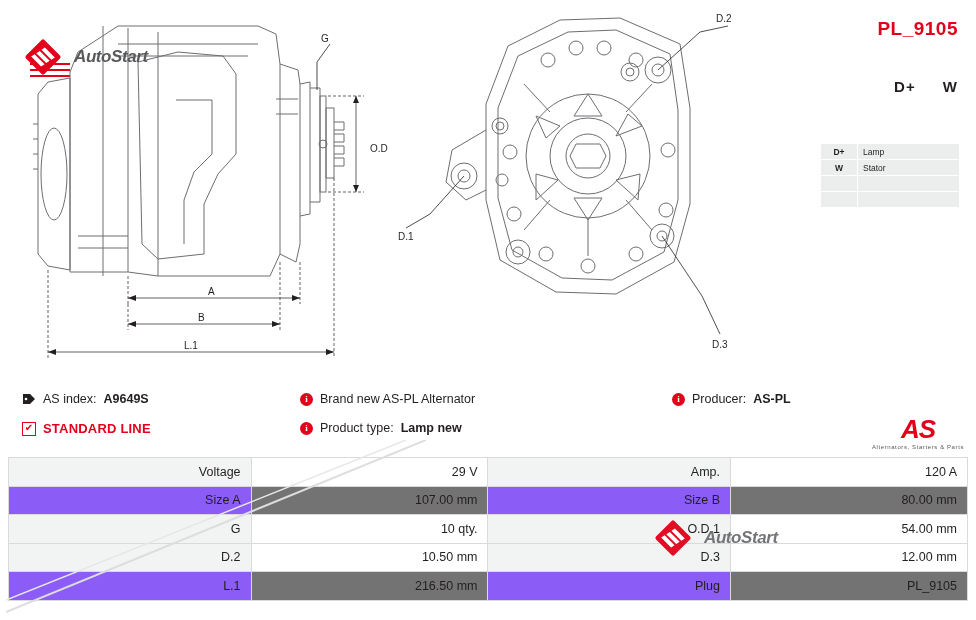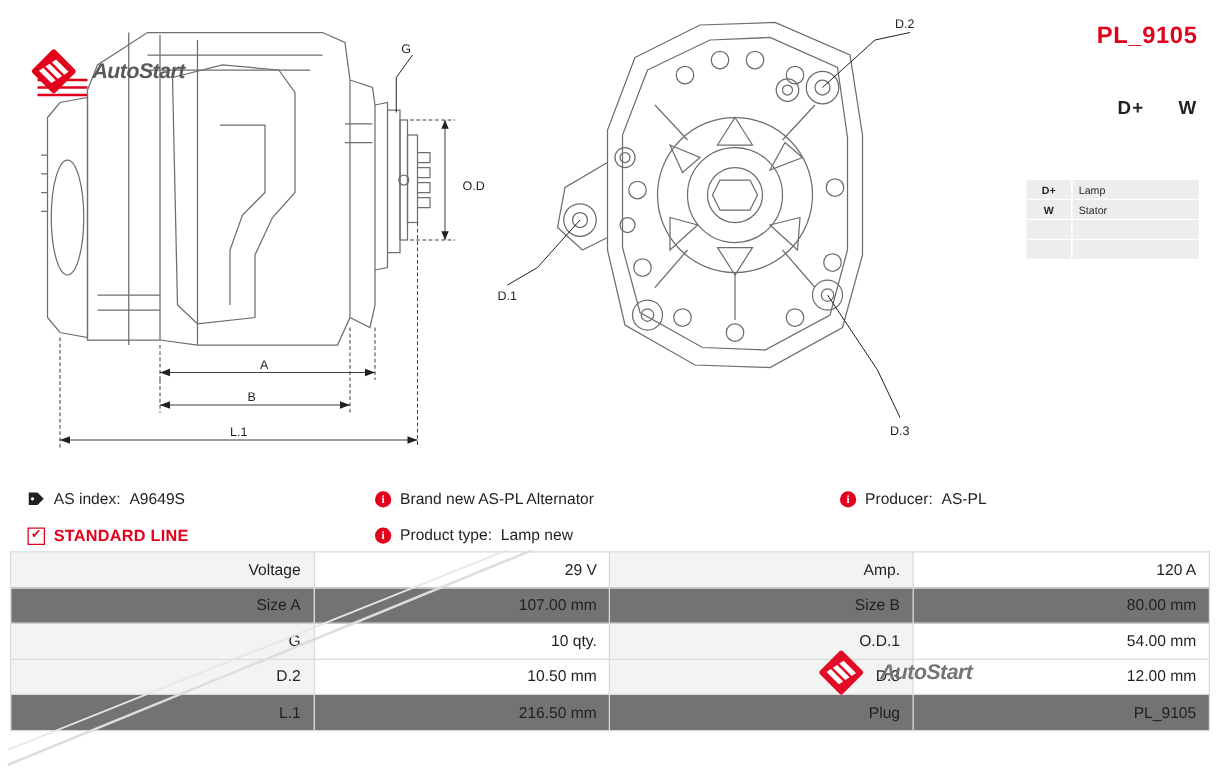--- a/index.html
+++ b/index.html
@@ -137,21 +137,21 @@
     align-items: center;
     gap: 7px;
   }
   .c1 { left: 22px; top: 8px; }
   .c2 { left: 300px; top: 8px; }
   .c3 { left: 672px; top: 8px; }
   .c4 { left: 22px; top: 37px; }
   .c5 { left: 300px; top: 37px; }
 
   .lbl { color: #231f20; }
-  .val { font-weight: normal; color: #231f20; }
+  .val { font-weight: bold; color: #231f20; }
   .std-line {
     color: #e2001a;
     font-weight: bold;
     font-size: 13px;
     letter-spacing: 0.2px;
   }
   .icon-i {
     width: 13px; height: 13px;
     border-radius: 50%;
     background: #e2001a;
@@ -191,21 +191,21 @@
   .brand-sub {
     font-size: 6px;
     color: #58595b;
     letter-spacing: 0.6px;
     margin-top: 2px;
   }
 
   
   .spec {
     position: absolute;
-    left: 8px; top: 441px;
+    left: 8px; top: 457px;
     width: 960px;
     border-collapse: collapse;
     font-size: 12.5px;
   }
   .spec td {
     border: 1px solid #d9dadb;
     height: 27.5px;
     padding: 0 10px;
     color: #231f20;
   }
@@ -216,21 +216,21 @@
   }
   .spec td.v {
     width: 190px;
     text-align: right;
     font-weight: normal;
   }
   .spec tr.alt td { background: #f2f3f3; }
   .spec tr td:nth-child(1),
   .spec tr td:nth-child(3) { background-color: inherit; }
   .spec tr td.k { background: #f2f3f3; }
-  .spec tr.alt td.k { background: #737373; }
+  .spec tr.alt td.k { background: #8b5cf6; }
   .spec tr.alt td.v { background: #737373; }
 
   text { font-family: "Liberation Sans", sans-serif; }
 </style>
 </head>
 <body>
 
 <div class="page">
 
   <div class="drawings">
@@ -434,20 +434,24 @@
       <span class="icon-check">✔</span>
       <span class="std-line">STANDARD LINE</span>
     </div>
 
     <div class="cell c5">
       <span class="icon-i">i</span>
       <span class="lbl">Product type:</span>
       <span class="val">Lamp new</span>
     </div>
 
+    <div class="brand-block">
+      <div class="brand-as">AS</div>
+      <div class="brand-sub">Alternators, Starters &amp; Parts</div>
+    </div>
   </div>
 
   <table class="spec">
     <tbody>
         <tr>
       <td class="k">Voltage</td>
       <td class="v">29 V</td>
       <td class="k">Amp.</td>
       <td class="v">120 A</td>
     </tr>

